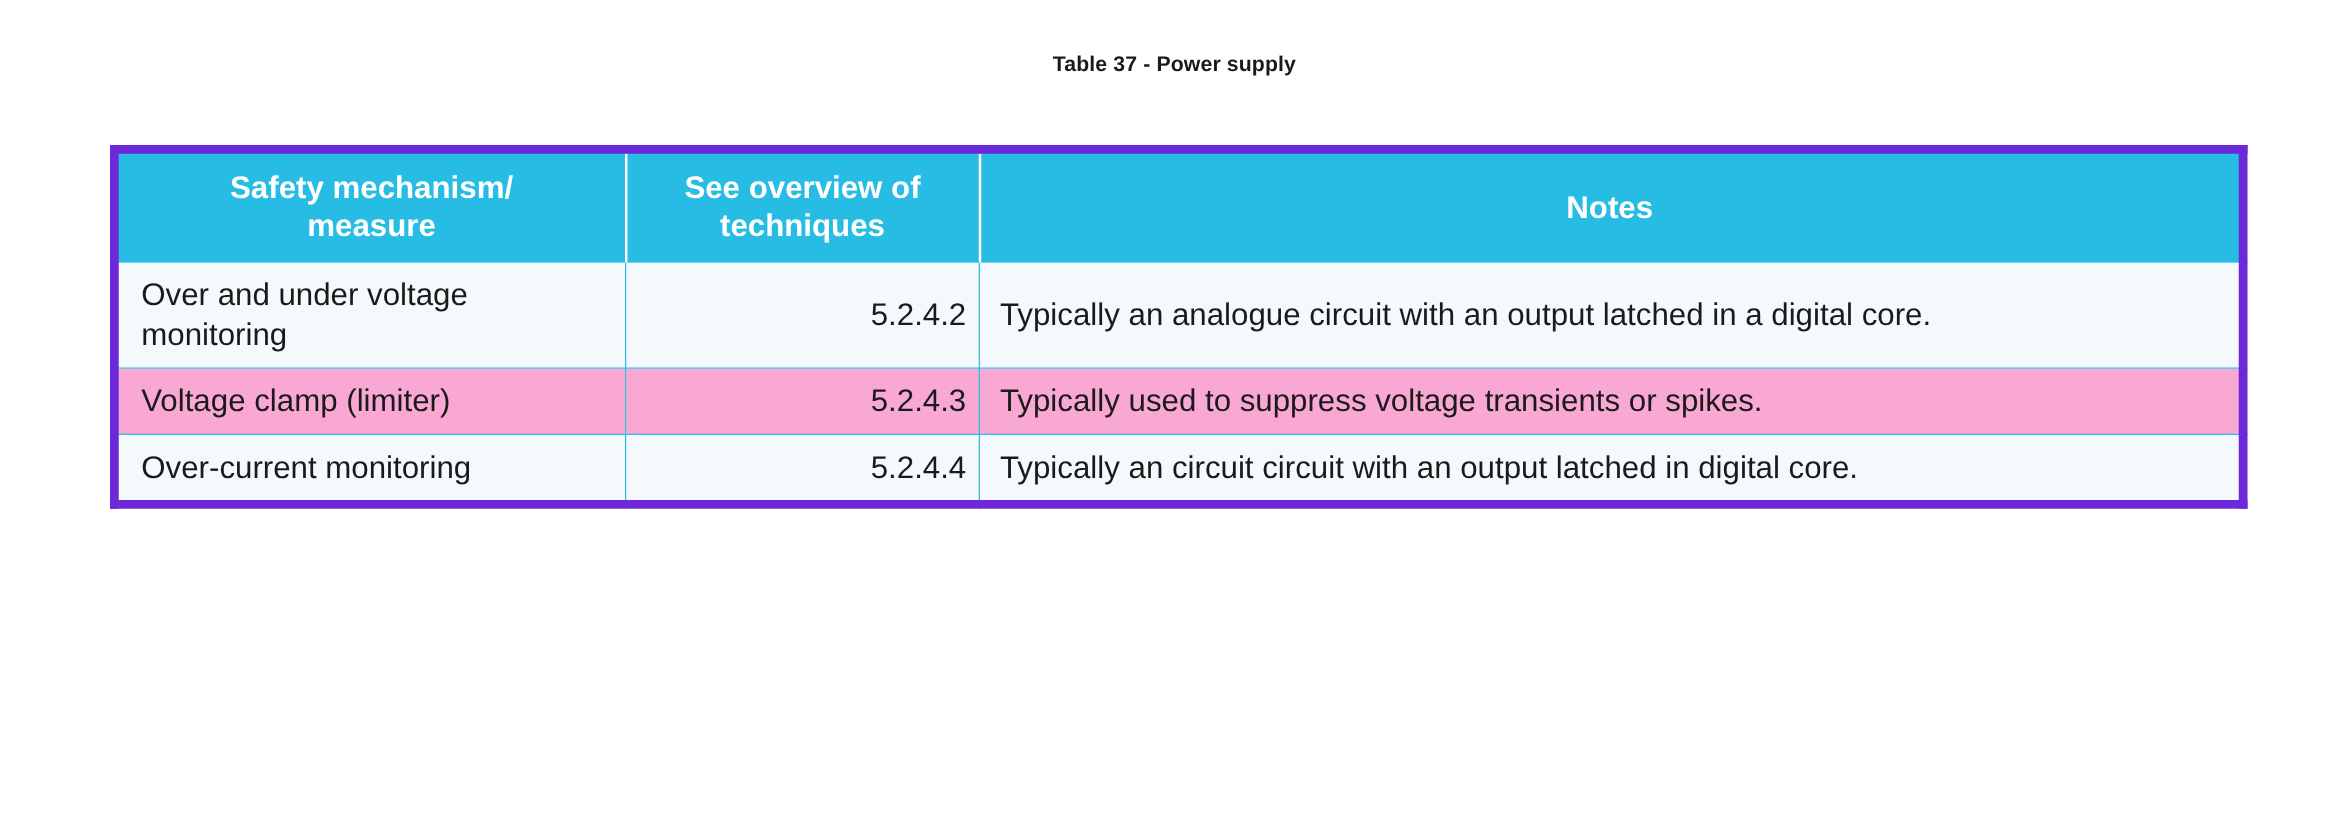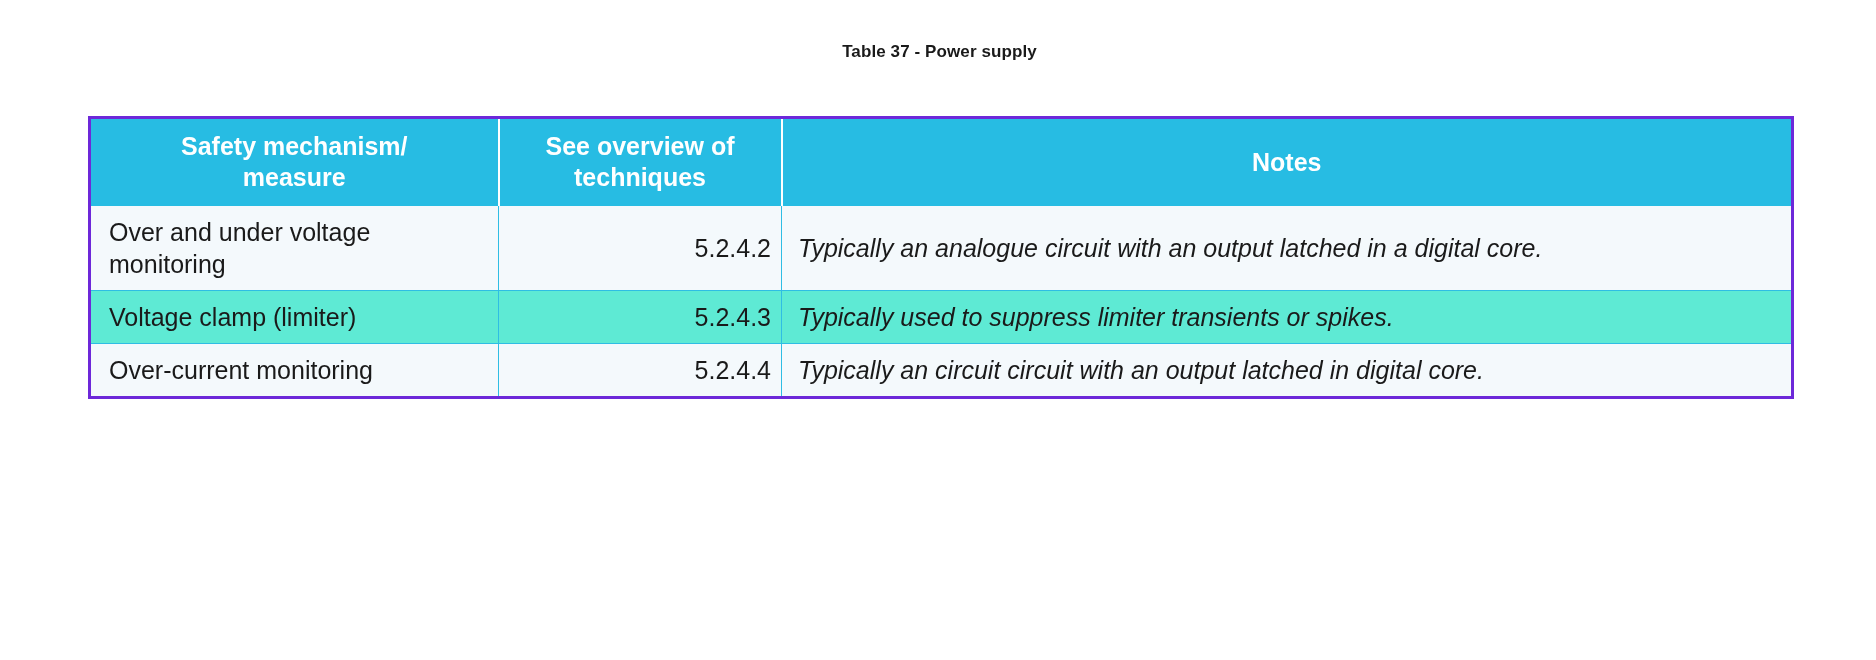--- a/index.html
+++ b/index.html
@@ -35,21 +35,21 @@
   .table-wrap {
     position: absolute;
     top: 116px;
     left: 88px;
     width: 1703px;
   }
   table.data-table {
     border-collapse: collapse;
     table-layout: fixed;
     width: 1703px;
-    border: 3px solid #6d28d9;
+    border: 7px solid #6d28d9;
   }
   table.data-table col.col-mechanism { width: 409px; }
   table.data-table col.col-overview  { width: 283px; }
   table.data-table col.col-notes     { width: 1011px; }
 
   thead th {
     background: #27bce3;
     color: #ffffff;
     font-size: 25px;
     font-weight: bold;
@@ -67,25 +67,25 @@
   tbody td {
     border: 1px solid #2fbde4;
     font-size: 25px;
     line-height: 1.28;
     color: #1a1a1a;
     vertical-align: middle;
     padding: 10px 14px 10px 18px;
     box-sizing: border-box;
   }
   tbody tr.row-alt td { background: #f4f9fc; }
-  tbody tr.row-plain td { background: #5eead4; }
+  tbody tr.row-plain td { background: #f9a8d4; }
 
   td.cell-mechanism { text-align: left; }
   td.cell-overview  { text-align: right; padding-left: 10px; padding-right: 10px; }
-  td.cell-notes     { text-align: left; padding-left: 16px; font-style: italic; }
+  td.cell-notes     { text-align: left; padding-left: 16px; }
 </style>
 </head>
 <body>
 
 <div class="page">
 
   <div class="table-caption">Table 37 - Power supply</div>
 
   <div class="table-wrap">
     <table class="data-table">
@@ -109,21 +109,21 @@
       </thead>
       <tbody>
         <tr class="row-alt">
           <td class="cell-mechanism">Over and under voltage monitoring</td>
           <td class="cell-overview">5.2.4.2</td>
           <td class="cell-notes">Typically an analogue circuit with an output latched in a digital core.</td>
         </tr>
         <tr class="row-plain">
           <td class="cell-mechanism">Voltage clamp (limiter)</td>
           <td class="cell-overview">5.2.4.3</td>
-          <td class="cell-notes">Typically used to suppress limiter transients or spikes.</td>
+          <td class="cell-notes">Typically used to suppress voltage transients or spikes.</td>
         </tr>
         <tr class="row-alt">
           <td class="cell-mechanism">Over-current monitoring</td>
           <td class="cell-overview">5.2.4.4</td>
           <td class="cell-notes">Typically an circuit circuit with an output latched in digital core.</td>
         </tr>
       </tbody>
     </table>
   </div>
 

